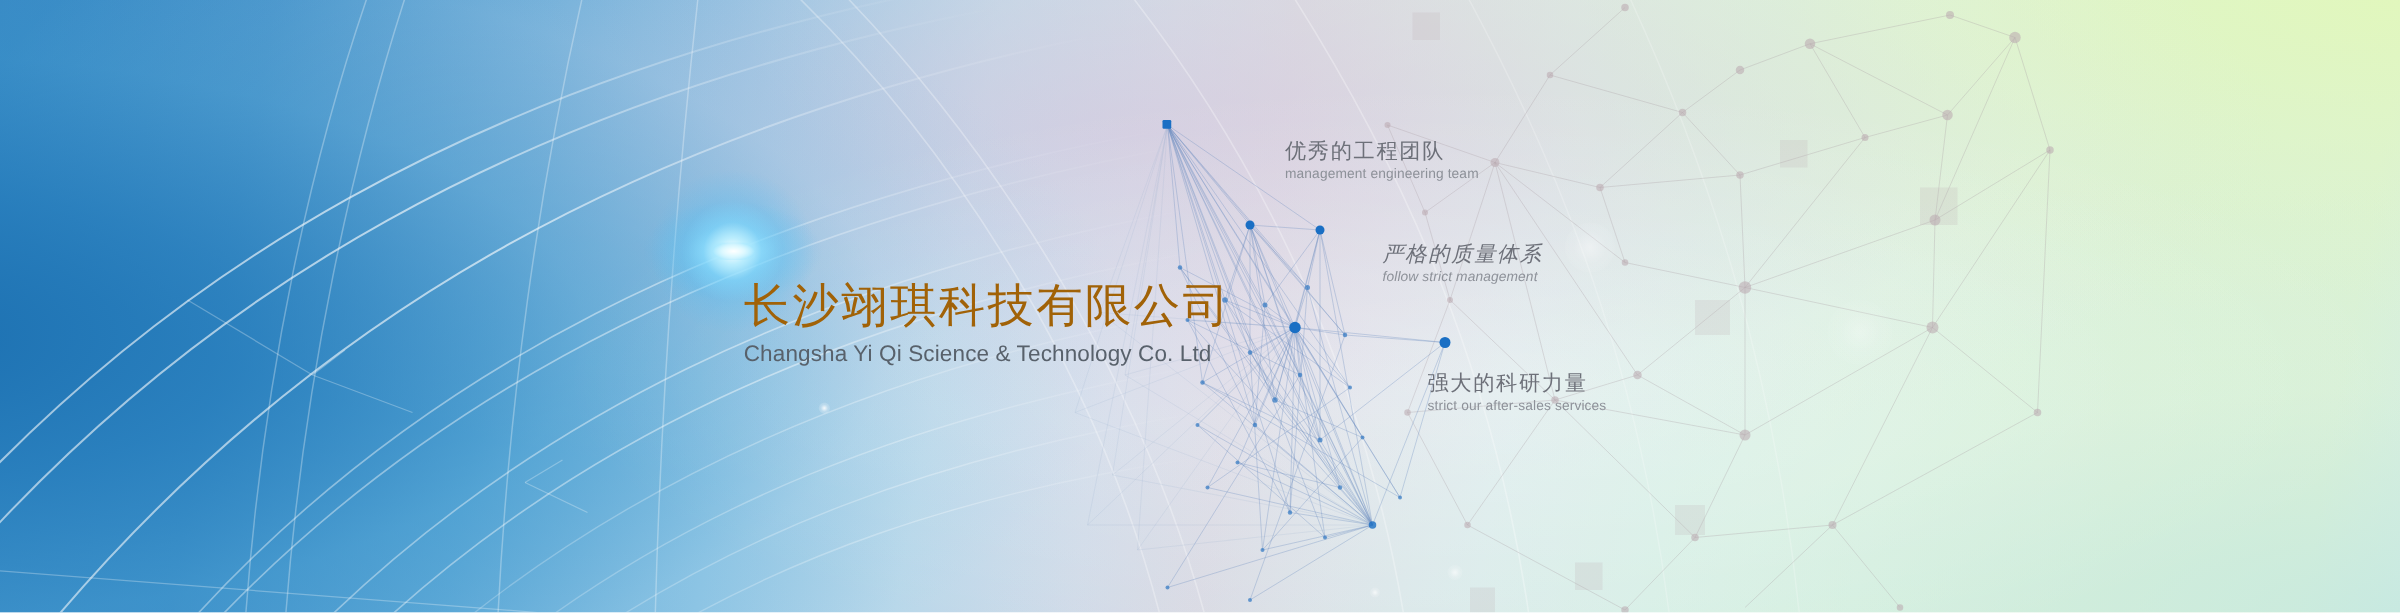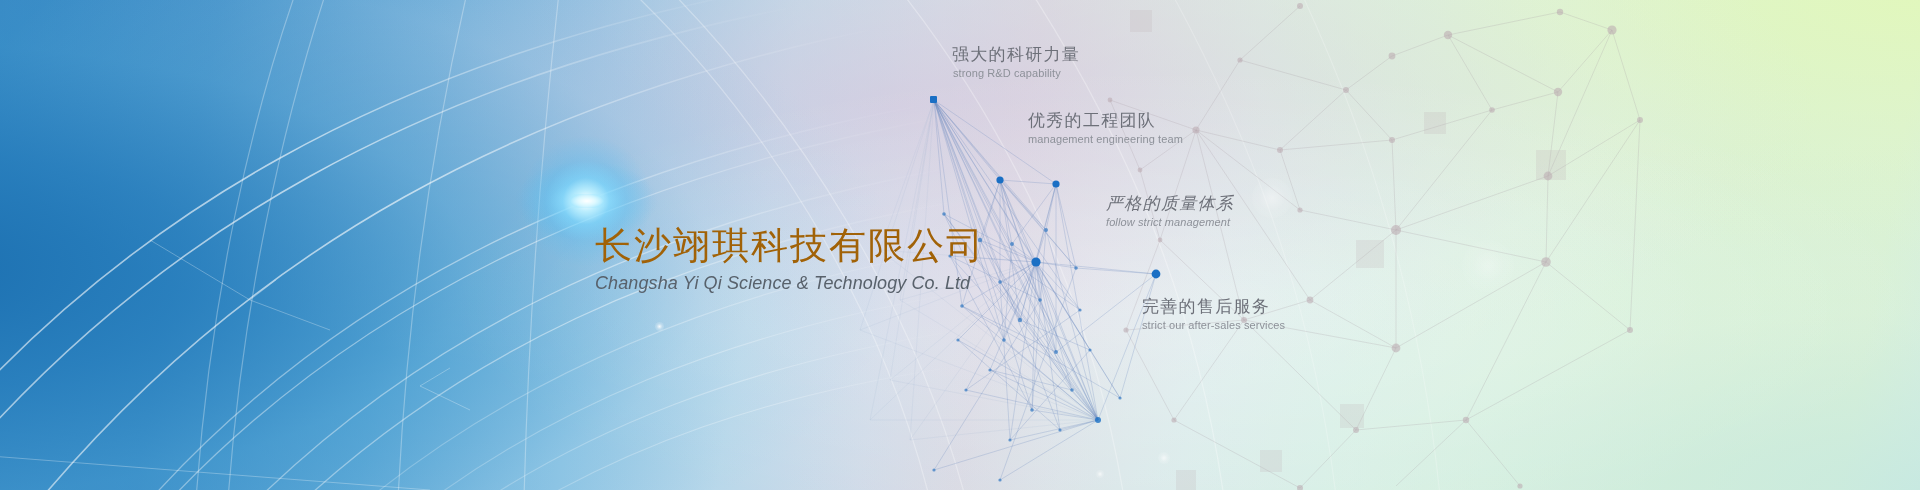--- a/index.html
+++ b/index.html
@@ -115,21 +115,20 @@
     color:#a16207;
     white-space:nowrap;
   }
   #title-en{
     margin-top:4px;
     font-size:18px;
     line-height:22px;
     letter-spacing:.1px;
     color:#58616b;
     white-space:nowrap;
-    font-style:italic;
   }
 
   
   .feature{ position:absolute; white-space:nowrap; }
   .feature .cn{
     font-size:17px; line-height:22px;
     color:#6d7079; letter-spacing:1.3px;
   }
   .feature .en{
     font-size:11px; line-height:15px;
@@ -507,30 +506,26 @@
   <div class="spark" style="left:1252px;top:178px;width:40px;height:40px;opacity:.45;"></div>
   <div class="spark" style="left:1462px;top:240px;width:52px;height:52px;opacity:.30;"></div>
   <div class="spark" style="left:1158px;top:452px;width:12px;height:12px;opacity:.7;"></div>
   <div class="spark" style="left:1096px;top:470px;width:8px;height:8px;opacity:.8;"></div>
 
   <div id="title-block">
     <div id="title-cn">长沙翊琪科技有限公司</div>
     <div id="title-en">Changsha Yi Qi Science &amp; Technology Co. Ltd</div>
   </div>
 
-  <div class="feature f1">
-    <div class="cn">强大的科研力量</div>
-    <div class="en">strong R&amp;D capability</div>
-  </div>
   <div class="feature f2">
     <div class="cn">优秀的工程团队</div>
     <div class="en">management engineering team</div>
   </div>
   <div class="feature f3">
     <div class="cn">严格的质量体系</div>
     <div class="en">follow strict management</div>
   </div>
   <div class="feature f4">
-    <div class="cn">完善的售后服务</div>
+    <div class="cn">强大的科研力量</div>
     <div class="en">strict our after-sales services</div>
   </div>
 
 </div>
 
 </body></html>

